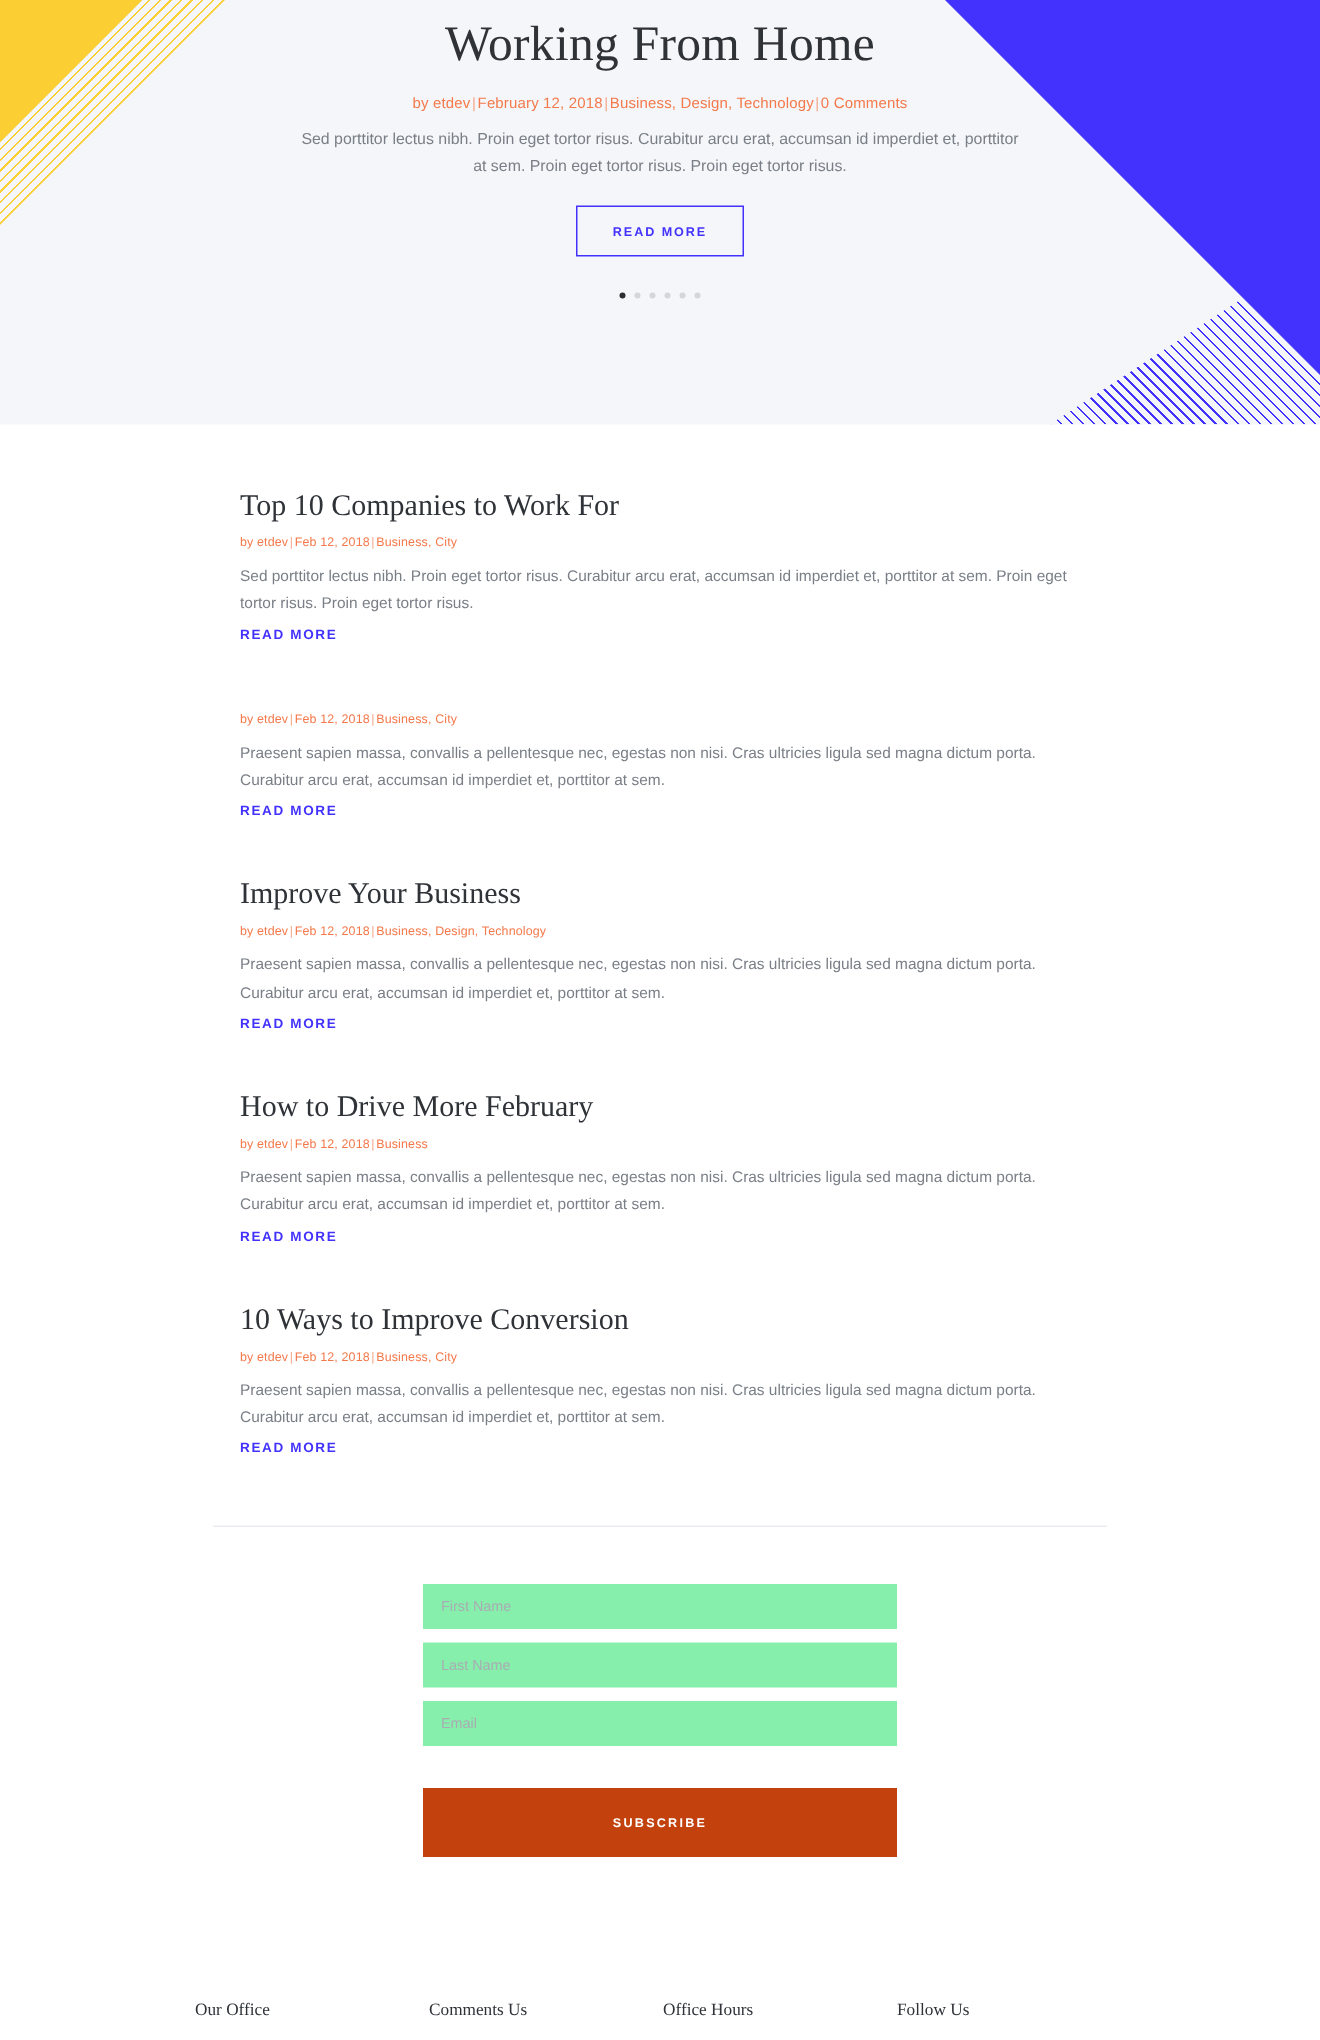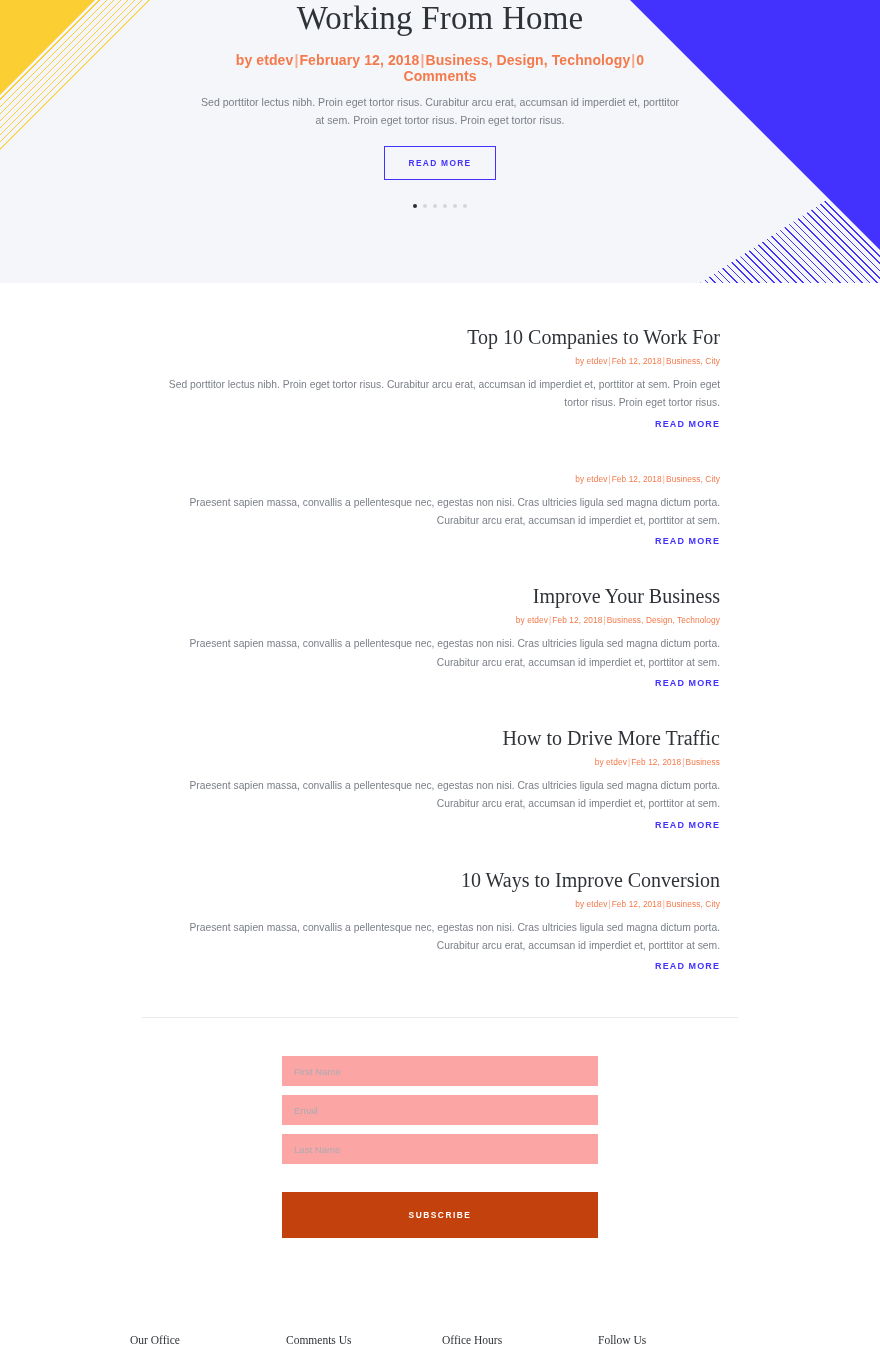--- a/index.html
+++ b/index.html
@@ -70,37 +70,36 @@
       rgba(255,255,255,0) 1.1px, rgba(255,255,255,0) 5.2px
     );
     -webkit-clip-path: polygon(100% 0, 100% 100%, 0 100%);
     clip-path: polygon(100% 0, 100% 100%, 0 100%);
   }
 
   .hero-inner {
     position: relative;
     z-index: 5;
     width: 480px;
-    margin: 0 auto;
+    margin: 12px auto;
     text-align: center;
   }
   .hero-title {
     font-family: "Liberation Serif", serif;
     font-size: 33px;
     font-weight: 400;
     color: #2f3338;
     letter-spacing: 0.2px;
     line-height: 1.15;
   }
   .hero-meta {
     margin-top: 14px;
-    font-size: 14px;
+    font-size: 10px;
     color: #f4794b;
     letter-spacing: 0.1px;
-    font-weight: bold;
   }
   .hero-meta .sep { color: #f7a98c; padding: 0 1px; }
   .hero-excerpt {
     margin-top: 9px;
     font-size: 10.6px;
     line-height: 1.72;
     color: #7a7f87;
   }
   .hero-btn-wrap { margin-top: 17px; }
   .btn-outline {
@@ -127,21 +126,21 @@
     cursor: pointer;
   }
   .dot.active { background: #2b2d31; }
 
   
   .blog {
     width: 560px;
     margin: 0 auto;
     padding-top: 42px;
   }
-  .post { text-align: right; padding-bottom: 36px; }
+  .post { text-align: left; padding-bottom: 36px; }
   .post-title {
     font-family: "Liberation Serif", serif;
     font-size: 20px;
     font-weight: 400;
     color: #2f3338;
     line-height: 1.2;
   }
   .post-meta {
     margin-top: 7px;
     font-size: 8.3px;
@@ -175,21 +174,21 @@
   }
 
   
   .subscribe {
     width: 316px;
     margin: 38px auto 0;
   }
   .field {
     width: 100%;
     height: 30px;
-    background: #fca5a5;
+    background: #86efac;
     border: none;
     outline: none;
     padding: 0 12px;
     font-family: "Liberation Sans", sans-serif;
     font-size: 9.6px;
     color: #5c6168;
     margin-bottom: 9px;
     display: block;
   }
   .field::placeholder { color: #a9acb2; }
@@ -298,21 +297,21 @@
     <article class="post">
       <h2 class="post-title">Improve Your Business</h2>
       <div class="post-meta">
         <span>by etdev</span><span class="sep">|</span><span>Feb 12, 2018</span><span class="sep">|</span><span>Business, Design, Technology</span>
       </div>
       <p class="post-excerpt">Praesent sapien massa, convallis a pellentesque nec, egestas non nisi. Cras ultricies ligula sed magna dictum porta. Curabitur arcu erat, accumsan id imperdiet et, porttitor at sem.</p>
       <a class="read-more-link">READ MORE</a>
     </article>
 
     <article class="post">
-      <h2 class="post-title">How to Drive More Traffic</h2>
+      <h2 class="post-title">How to Drive More February</h2>
       <div class="post-meta">
         <span>by etdev</span><span class="sep">|</span><span>Feb 12, 2018</span><span class="sep">|</span><span>Business</span>
       </div>
       <p class="post-excerpt">Praesent sapien massa, convallis a pellentesque nec, egestas non nisi. Cras ultricies ligula sed magna dictum porta. Curabitur arcu erat, accumsan id imperdiet et, porttitor at sem.</p>
       <a class="read-more-link">READ MORE</a>
     </article>
 
     <article class="post">
       <h2 class="post-title">10 Ways to Improve Conversion</h2>
       <div class="post-meta">
@@ -321,22 +320,22 @@
       <p class="post-excerpt">Praesent sapien massa, convallis a pellentesque nec, egestas non nisi. Cras ultricies ligula sed magna dictum porta. Curabitur arcu erat, accumsan id imperdiet et, porttitor at sem.</p>
       <a class="read-more-link">READ MORE</a>
     </article>
 
   </section>
 
   <div class="divider"></div>
 
   <section class="subscribe">
     <input class="field" type="text" placeholder="First Name" style="">
+    <input class="field" type="text" placeholder="Last Name" style="">
     <input class="field" type="email" placeholder="Email" style="">
-    <input class="field" type="text" placeholder="Last Name" style="">
     <button class="btn-subscribe">SUBSCRIBE</button>
   </section>
 
   <footer class="footer">
 
     <div class="fcol">
       <div class="fcol-title">Our Office</div>
       <div class="fcol-line">1234 Divi St. #1000</div>
 
     </div>

